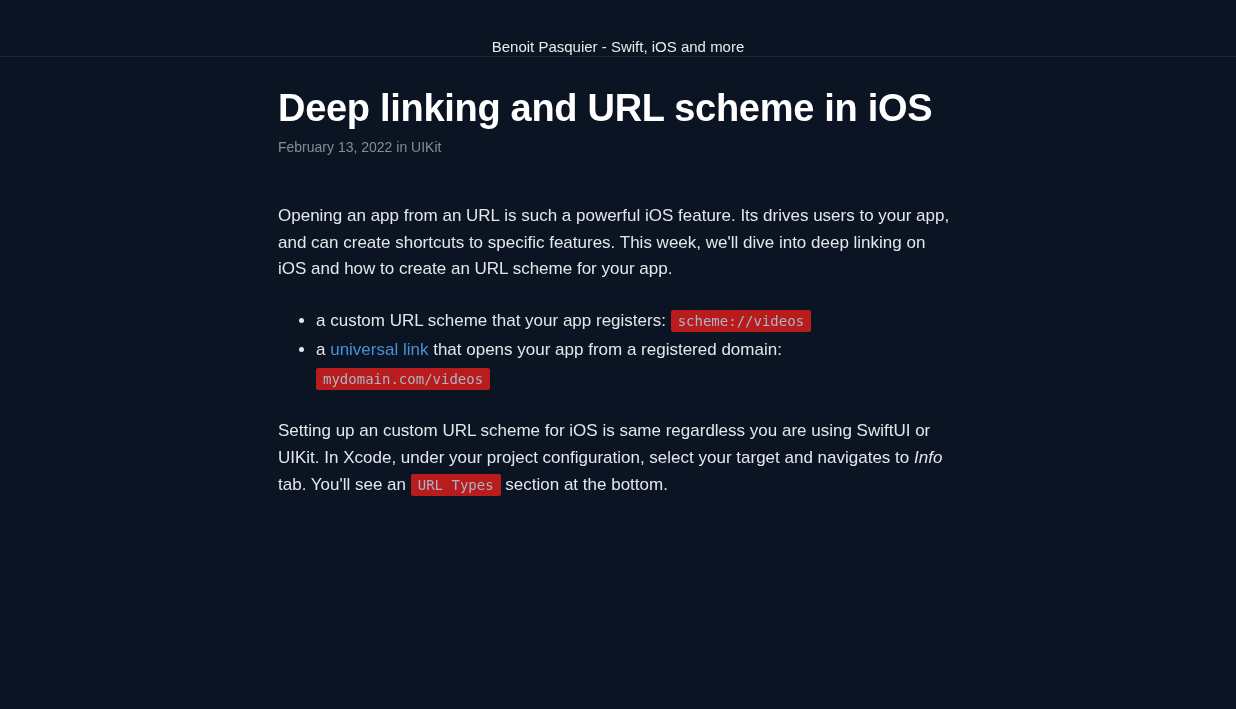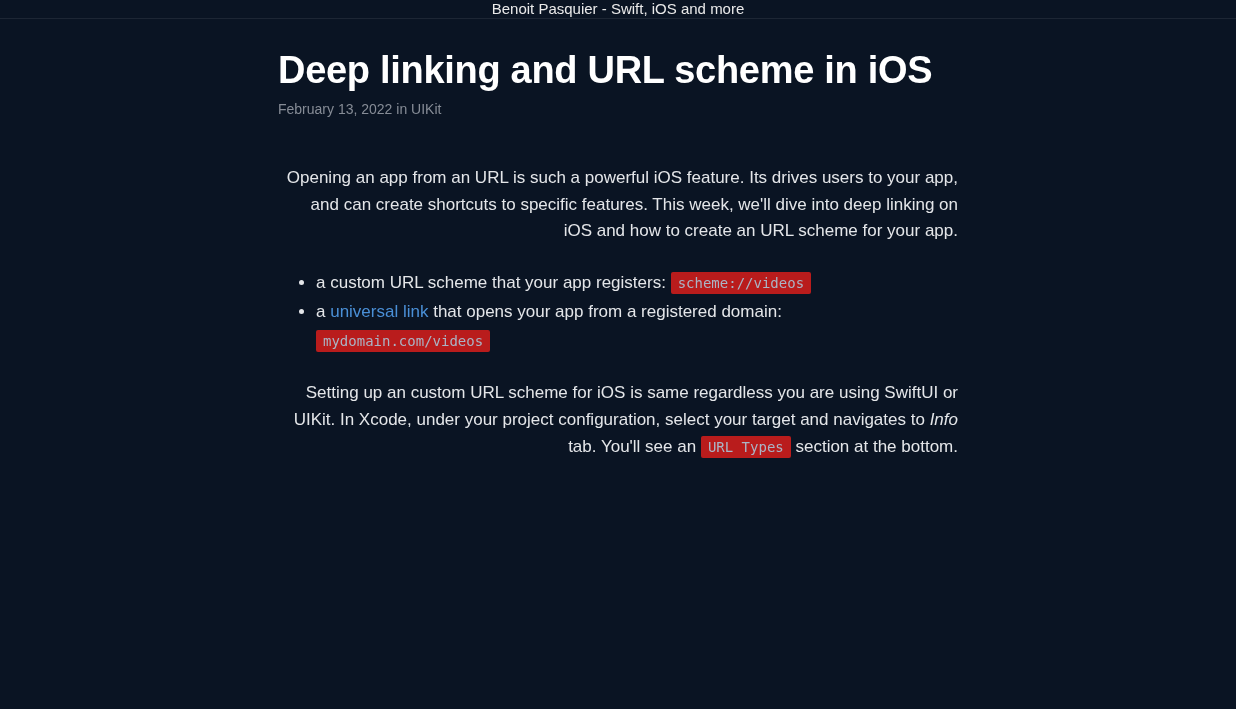--- a/index.html
+++ b/index.html
@@ -10,20 +10,21 @@
     body {
       background-color: #0a1423;
       color: #e8e8e8;
       font-family: -apple-system, BlinkMacSystemFont, "Segoe UI", Helvetica, Arial, sans-serif;
       min-height: 709px;
     }
     header {
       text-align: center;
       padding: 0 0;
       border-bottom: 1px solid rgba(255,255,255,0.08);
+      margin-top: 38px;
     }
     header a {
       color: #eaeaea;
       text-decoration: none;
       font-size: 15px;
       font-weight: 500;
     }
     .content {
       max-width: 680px;
       margin: 0 auto;
@@ -44,21 +45,20 @@
     }
     .meta a {
       color: #868c96;
       text-decoration: none;
     }
     p.body {
       font-size: 17px;
       line-height: 1.58;
       color: #e4e6e9;
       margin-bottom: 24px;
-      text-align: right;
     }
     p.body.tight { margin-bottom: 2px; }
     ul.body-list {
       padding-left: 38px;
       margin-bottom: 24px;
     }
     ul.body-list li {
       font-size: 17px;
       line-height: 1.7;
       color: #e4e6e9;

